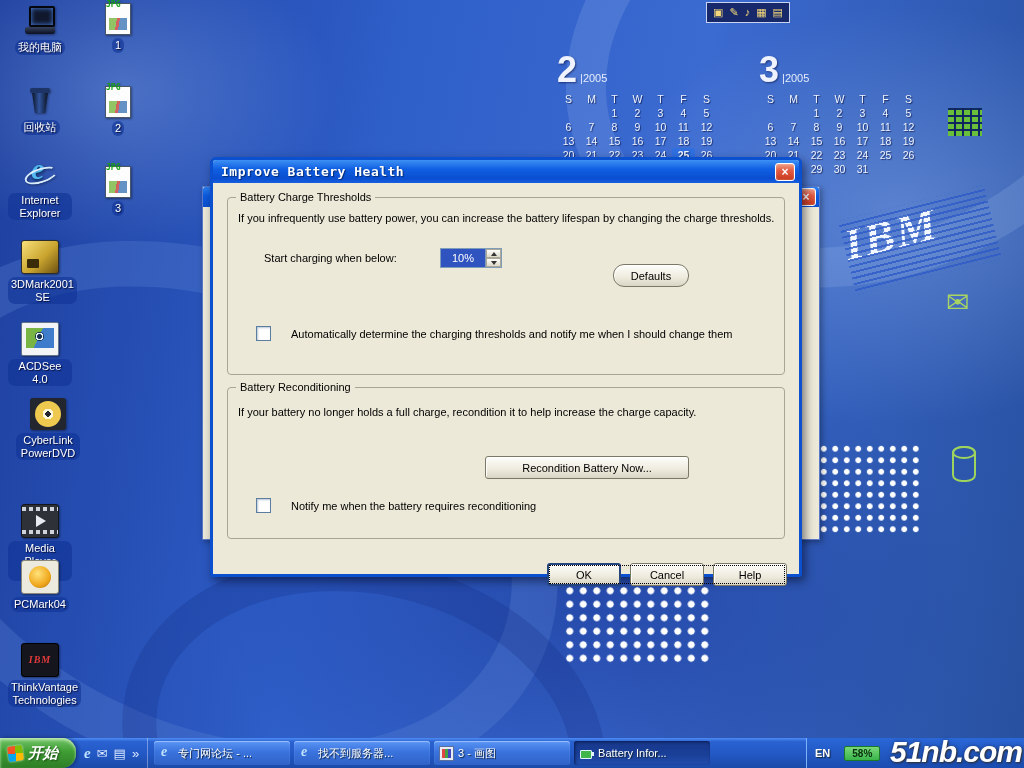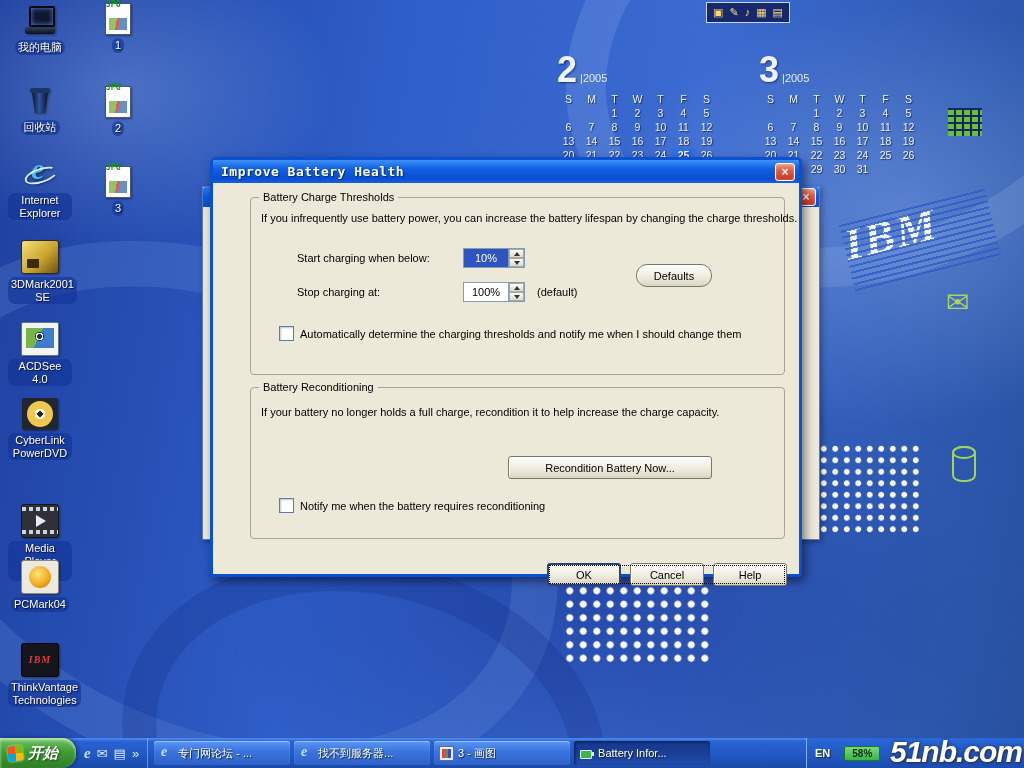--- a/index.html
+++ b/index.html
@@ -81,47 +81,47 @@
   .behind-title{height:20px;background:linear-gradient(180deg,#2a80f0,#0c5ae0 45%,#0a4fd0);display:flex;justify-content:flex-end;align-items:center;padding:0 3px;border-radius:2px 2px 0 0;}
   
   .dialog{position:absolute;left:210px;top:157px;width:592px;height:420px;z-index:10;box-sizing:border-box;
     border:3px solid #0b50cf;border-radius:6px 6px 3px 3px;background:#ece9d8;box-shadow:3px 4px 10px rgba(0,0,20,.5);}
   .titlebar{height:23px;display:flex;align-items:center;padding:0 4px 0 8px;border-radius:3px 3px 0 0;
     background:linear-gradient(180deg,#3d90f5 0%,#0f5fe2 40%,#0a4ed0 80%,#1660e0 100%);}
   .titlebar .ttext{flex:1;color:#fff;font:bold 13px "DejaVu Sans Mono",monospace;letter-spacing:.5px;text-shadow:1px 1px 1px #032a73;}
   .xclose{width:18px;height:16px;border:1px solid #fff;border-radius:3px;color:#fff;cursor:pointer;
     background:linear-gradient(180deg,#f0a088,#e25b43 40%,#c73a1e);display:flex;align-items:center;justify-content:center;
     font:bold 12px "Liberation Sans",sans-serif;line-height:1;box-shadow:inset 0 0 2px #fff6;}
-  .dbody{position:relative;height:394px;font-size:11px;color:#000;margin-left:23px;}
+  .dbody{position:relative;height:394px;font-size:11px;color:#000;}
   .group{position:absolute;left:14px;right:14px;border:1px solid #a8a592;border-radius:4px;}
   .g1{top:14px;height:176px;}
   .g2{top:204px;height:150px;}
   .gtitle{position:absolute;top:-7px;left:8px;background:#ece9d8;padding:0 4px;}
   .gdesc{position:absolute;left:10px;white-space:nowrap;}
   .g1 .gdesc{top:14px;}
   .g2 .gdesc{top:18px;}
   .frow{position:absolute;height:20px;display:flex;align-items:center;}
-  .flabel{position:absolute;left:46px;white-space:nowrap;text-align:right;}
+  .flabel{position:absolute;left:36px;white-space:nowrap;text-align:right;}
   .spinbox{position:absolute;left:212px;display:flex;height:20px;border:1px solid #7f9db9;background:#fff;box-sizing:border-box;cursor:text;}
   .spinval{width:44px;display:flex;align-items:center;justify-content:center;font-size:11px;}
   .spinval.sel{background:#2f54c0;color:#fff;}
   .spinbtns{width:15px;display:flex;flex-direction:column;border-left:1px solid #7f9db9;}
   .sb{flex:1;background:linear-gradient(180deg,#fdfdfb,#dcd9c8);border:1px solid #aca899;display:flex;align-items:center;justify-content:center;cursor:pointer;}
   .tri-up{width:0;height:0;border-left:3px solid transparent;border-right:3px solid transparent;border-bottom:4px solid #333;}
   .tri-dn{width:0;height:0;border-left:3px solid transparent;border-right:3px solid transparent;border-top:4px solid #333;}
   .suffix{position:absolute;left:286px;white-space:nowrap;}
   .row1{top:50px;left:0;right:0;}
   .row2{top:84px;left:0;right:0;}
   .xpbtn{position:absolute;height:23px;min-width:74px;box-sizing:border-box;cursor:pointer;
     background:linear-gradient(180deg,#fdfdfb,#eeebdd 60%,#d8d5c5);border:1px solid #7b7966;border-radius:3px;
     font:11px "Liberation Sans",sans-serif;color:#000;display:flex;align-items:center;justify-content:center;
     box-shadow:1px 1px 0 #fff inset;}
   .btn-defaults{left:385px;top:66px;width:76px;border-radius:11px;}
   .btn-recondition{left:257px;top:68px;width:204px;}
-  .chkrow{position:absolute;left:28px;display:flex;align-items:center;gap:6px;white-space:nowrap;cursor:pointer;text-align:center;}
+  .chkrow{position:absolute;left:28px;display:flex;align-items:center;gap:20px;white-space:nowrap;cursor:pointer;text-align:center;}
   .g1 .chkrow{top:128px;}
   .g2 .chkrow{top:110px;}
   .chkbox{width:13px;height:13px;background:#fff;border:1px solid #5a7da0;box-shadow:inset 1px 1px 2px #b8c6d4;flex:0 0 auto;}
   .btnrow{position:absolute;right:12px;top:380px;display:flex;gap:9px;}
   .btnrow .xpbtn{position:static;width:74px;}
   .btn-ok{border:2px solid #26457e;position:relative;}
   .btn-ok::after{content:"";position:absolute;inset:2px;border:1px dotted #000;}
   
   .taskbar{position:absolute;left:0;bottom:0;width:1024px;height:30px;z-index:50;display:flex;align-items:center;
     background:linear-gradient(180deg,#4d8df5 0%,#2a62d2 12%,#2258c4 55%,#1b4aa8 100%);}
@@ -279,21 +279,21 @@
       <span class="mi">▦</span>
       <span class="mi">▤</span>
     </div>
 
   <div id="icons-col1">
       <div class="desk-icon" style="left: 8px; top: 5px;"><div class="art art-my-computer"></div><span class="dlabel">我的电脑</span></div>
       <div class="desk-icon" style="left: 8px; top: 85px;"><div class="art art-recycle-bin"></div><span class="dlabel">回收站</span></div>
       <div class="desk-icon" style="left: 8px; top: 158px;"><div class="art art-ie"></div><span class="dlabel">Internet Explorer</span></div>
       <div class="desk-icon" style="left: 8px; top: 240px;"><div class="art art-3dmark"></div><span class="dlabel">3DMark2001 SE</span></div>
       <div class="desk-icon" style="left: 8px; top: 322px;"><div class="art art-acdsee"></div><span class="dlabel">ACDSee 4.0</span></div>
-      <div class="desk-icon" style="left: 8px; top: 398px;"><div class="art art-powerdvd"></div><span class="dlabel">CyberLink PowerDVD</span></div>
+      <div class="desk-icon" style="left: 16px; top: 398px;"><div class="art art-powerdvd"></div><span class="dlabel">CyberLink PowerDVD</span></div>
       <div class="desk-icon" style="left: 8px; top: 504px;"><div class="art art-mpc"></div><span class="dlabel">Media Player Classic</span></div>
       <div class="desk-icon" style="left: 8px; top: 560px;"><div class="art art-pcmark"></div><span class="dlabel">PCMark04</span></div>
       <div class="desk-icon" style="left: 8px; top: 643px;"><div class="art art-thinkvantage"></div><span class="dlabel">ThinkVantage Technologies</span></div>
     </div>
   <div id="icons-col2">
       <div class="desk-icon narrow" style="left: 93px; top: 3px;"><div class="art art-jpg"></div><span class="dlabel">1</span></div>
       <div class="desk-icon narrow" style="left: 93px; top: 86px;"><div class="art art-jpg"></div><span class="dlabel">2</span></div>
       <div class="desk-icon narrow" style="left: 93px; top: 166px;"><div class="art art-jpg"></div><span class="dlabel">3</span></div>
     </div>
 
@@ -322,35 +322,20 @@
               <span class="sb">
                   <i class="tri-up"></i>
                 </span>
               <span class="sb">
                   <i class="tri-dn"></i>
                 </span>
             </span>
           </span>
         </div>
 
-        <div class="frow row2">
-          <span class="flabel">Stop charging at:</span>
-          <span class="spinbox">
-            <span class="spinval">100%</span>
-            <span class="spinbtns">
-              <span class="sb">
-                  <i class="tri-up"></i>
-                </span>
-              <span class="sb">
-                  <i class="tri-dn"></i>
-                </span>
-            </span>
-          </span>
-          <span class="suffix">(default)</span>
-        </div>
 
         <button class="xpbtn btn-defaults">Defaults</button>
 
         <div class="chkrow">
           <span class="chkbox"></span>
           <span>Automatically determine the charging thresholds and notify me when I should change them</span>
         </div>
       </div>
 
       <div class="group g2">

